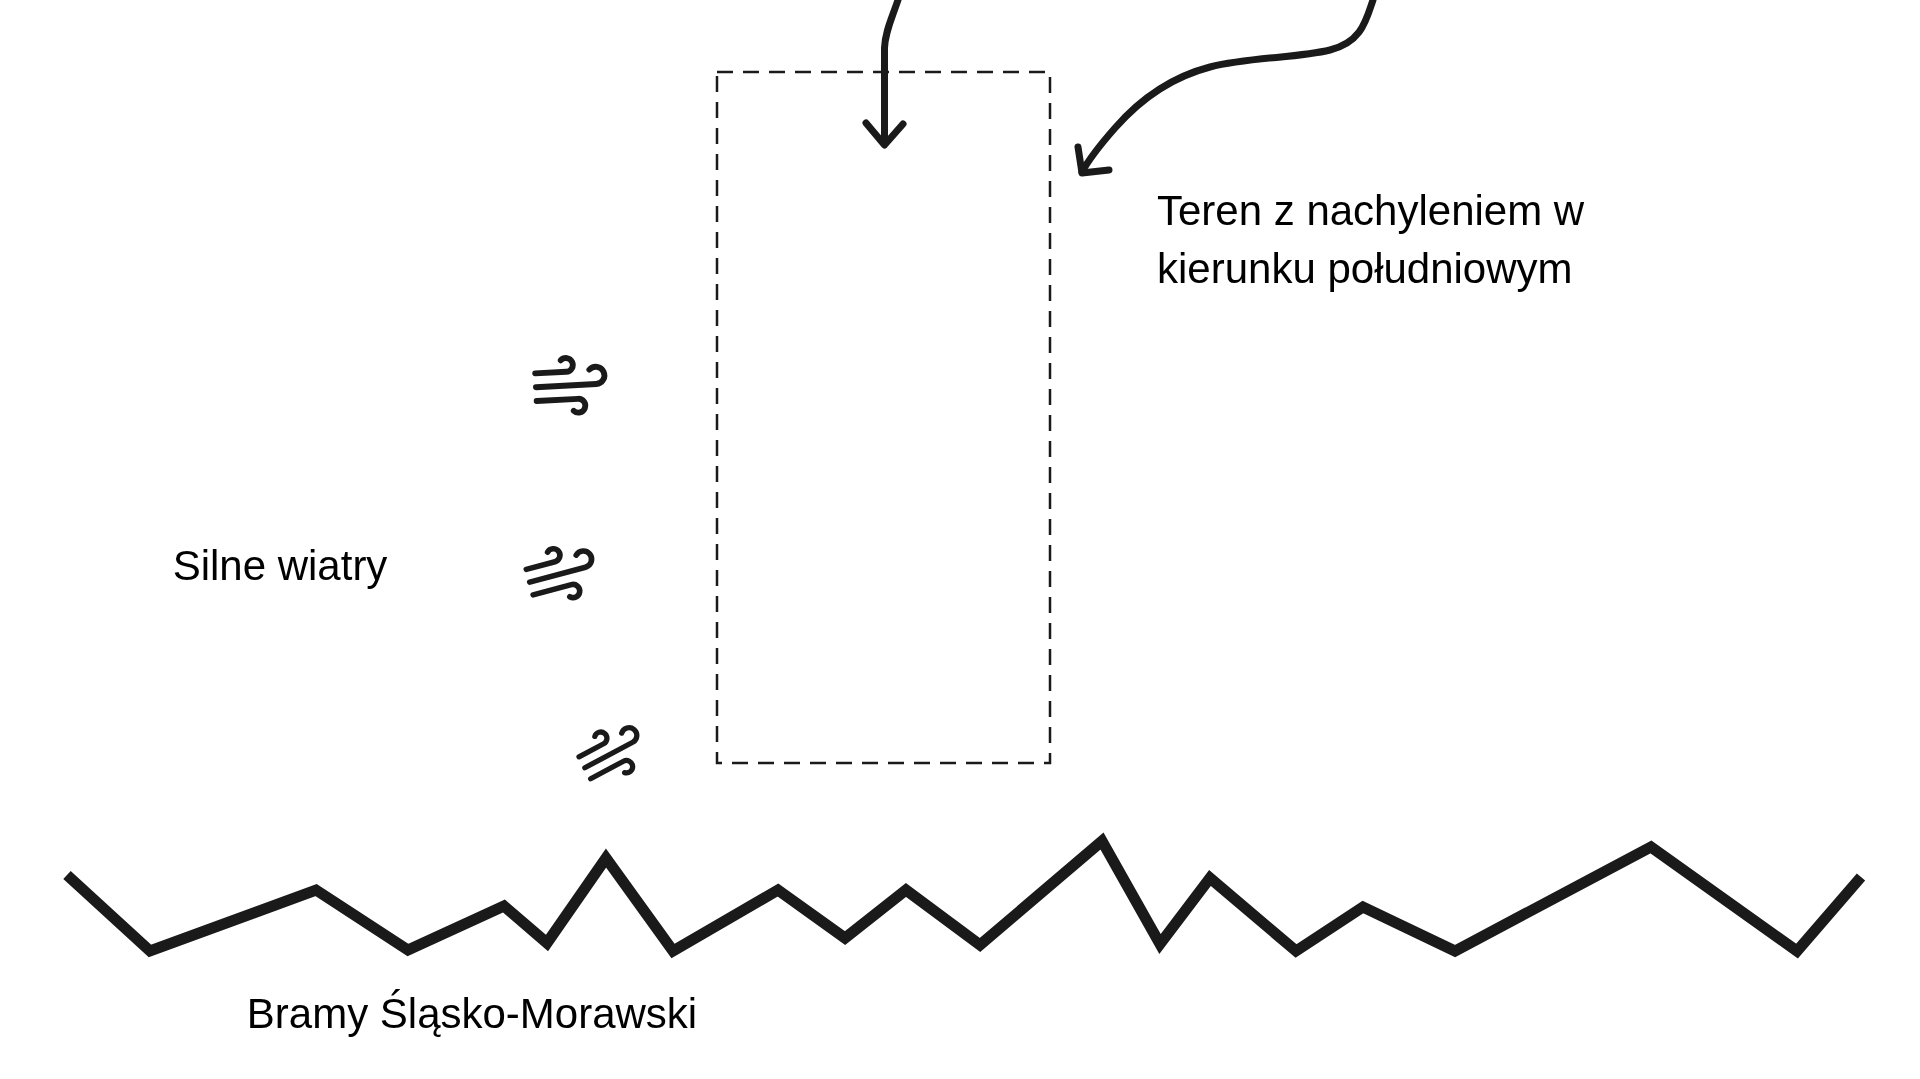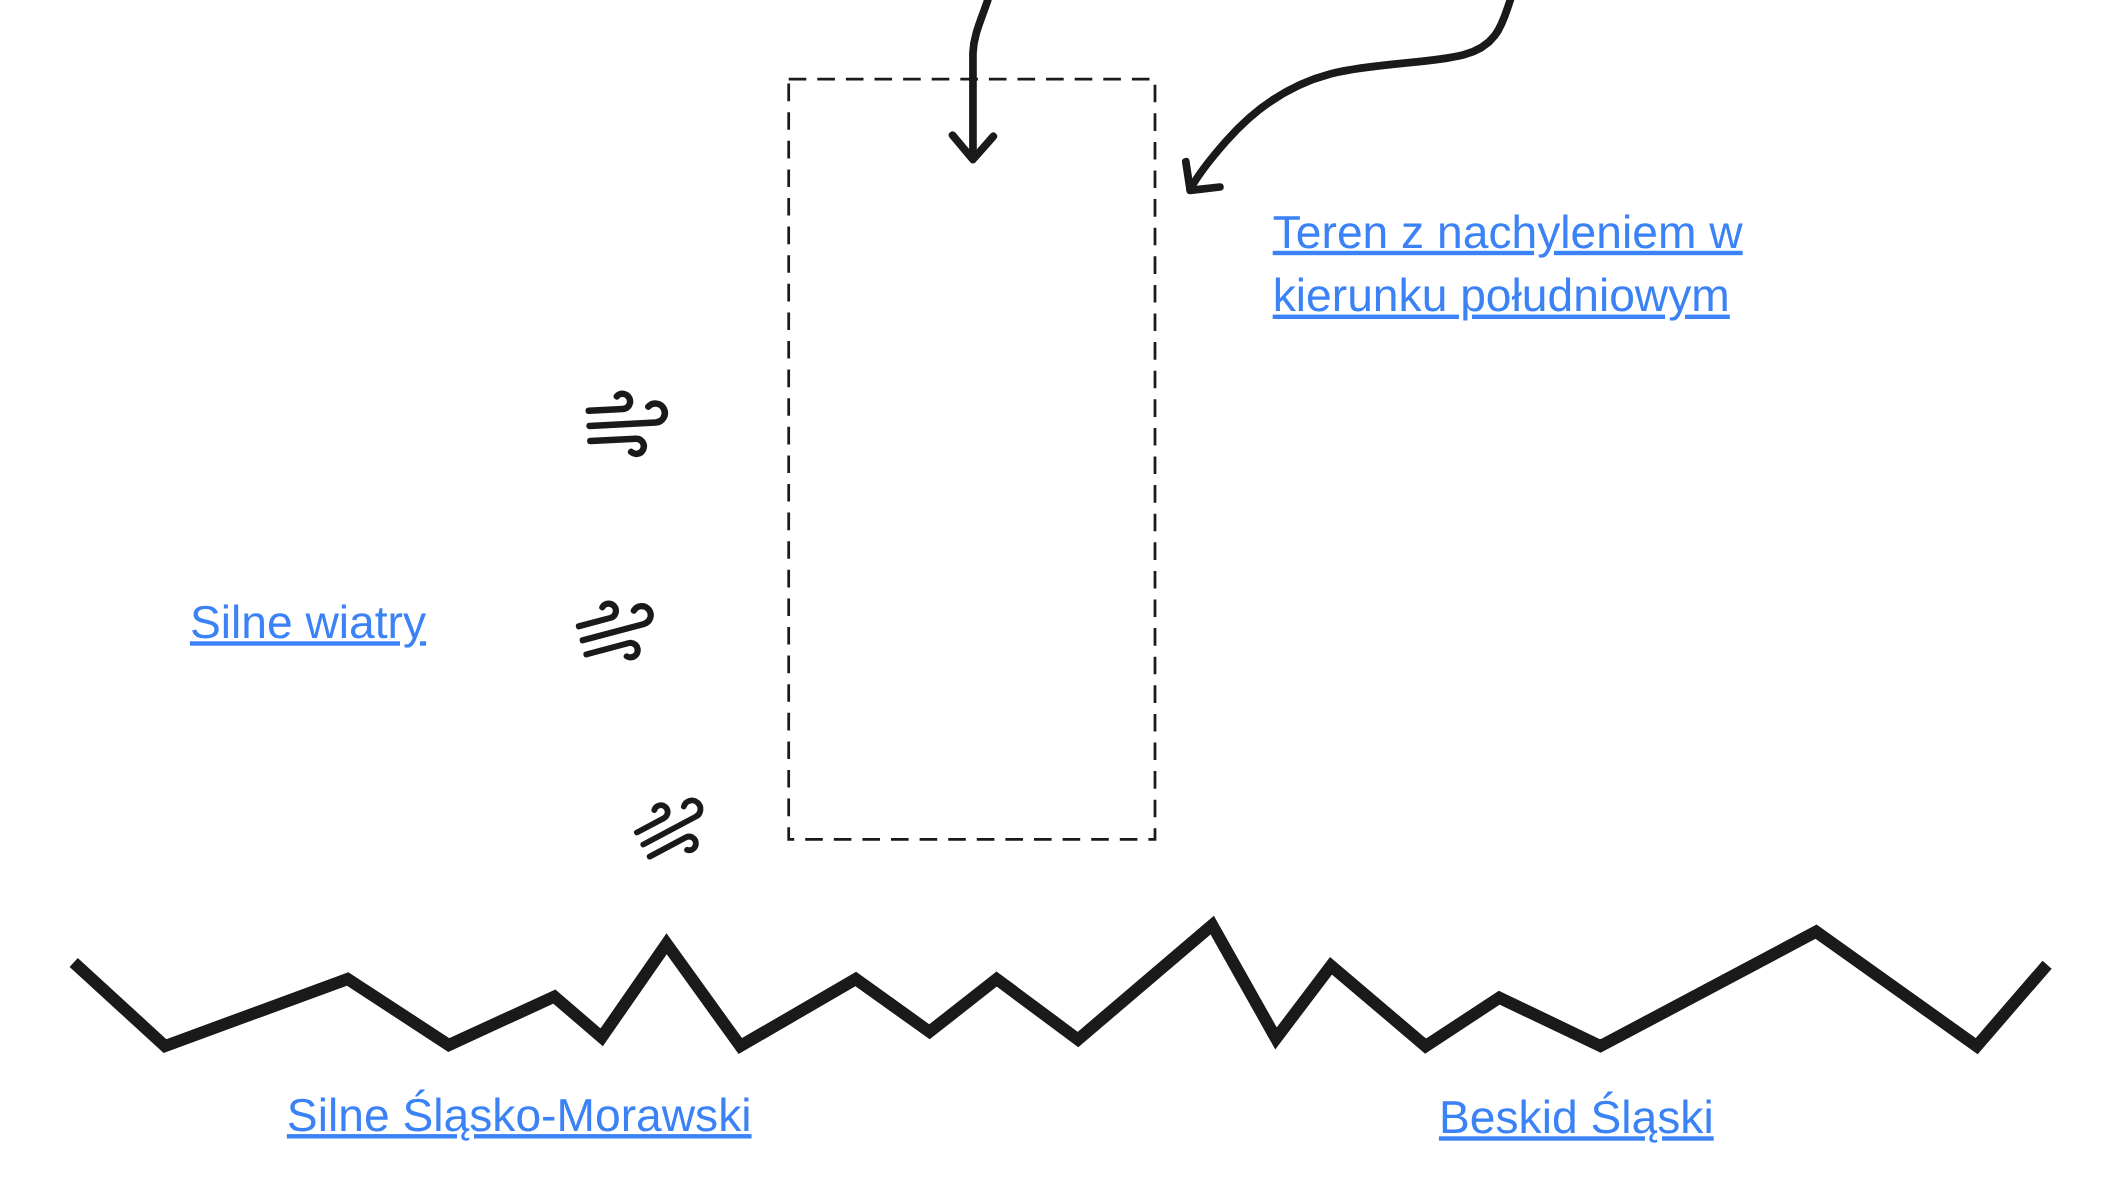--- a/index.html
+++ b/index.html
@@ -9,23 +9,22 @@
     background:#ffffff;
     overflow:hidden;
     font-family:"Liberation Sans", sans-serif;
     color:#1a1a1a;
   }
   .shapes{position:absolute;left:0;top:0;width:1920px;height:1079px;}
   .label{
     position:absolute;
     font-size:42px;
     line-height:58px;
-    color:#3b82f6;
+    color:#000000;
     white-space:nowrap;
-    text-decoration:underline;
   }
   .label.center{text-align:center;}
   .label.left{text-align:left;}
 </style>
 </head>
 <body>
 
 <div class="canvas">
 
   <svg class="shapes" viewBox="0 0 1920 1079" xmlns="http://www.w3.org/2000/svg">
@@ -59,17 +58,16 @@
   <div class="label left" style="left:1157px;top:182px;width:520px;">
     <div>Teren z nachyleniem w</div>
     <div>kierunku południowym</div>
   </div>
 
   <div class="label center" style="left:30px;top:537px;width:500px;">
     <div>Silne wiatry</div>
   </div>
 
 
-  <div class="label center" style="left:222px;top:985px;width:500px;">Silne Śląsko-Morawski</div>
+  <div class="label center" style="left:222px;top:985px;width:500px;">Bramy Śląsko-Morawski</div>
 
-  <div class="label center" style="left:1183px;top:987px;width:500px;">Beskid Śląski</div>
 
 </div>
 
 </body></html>

